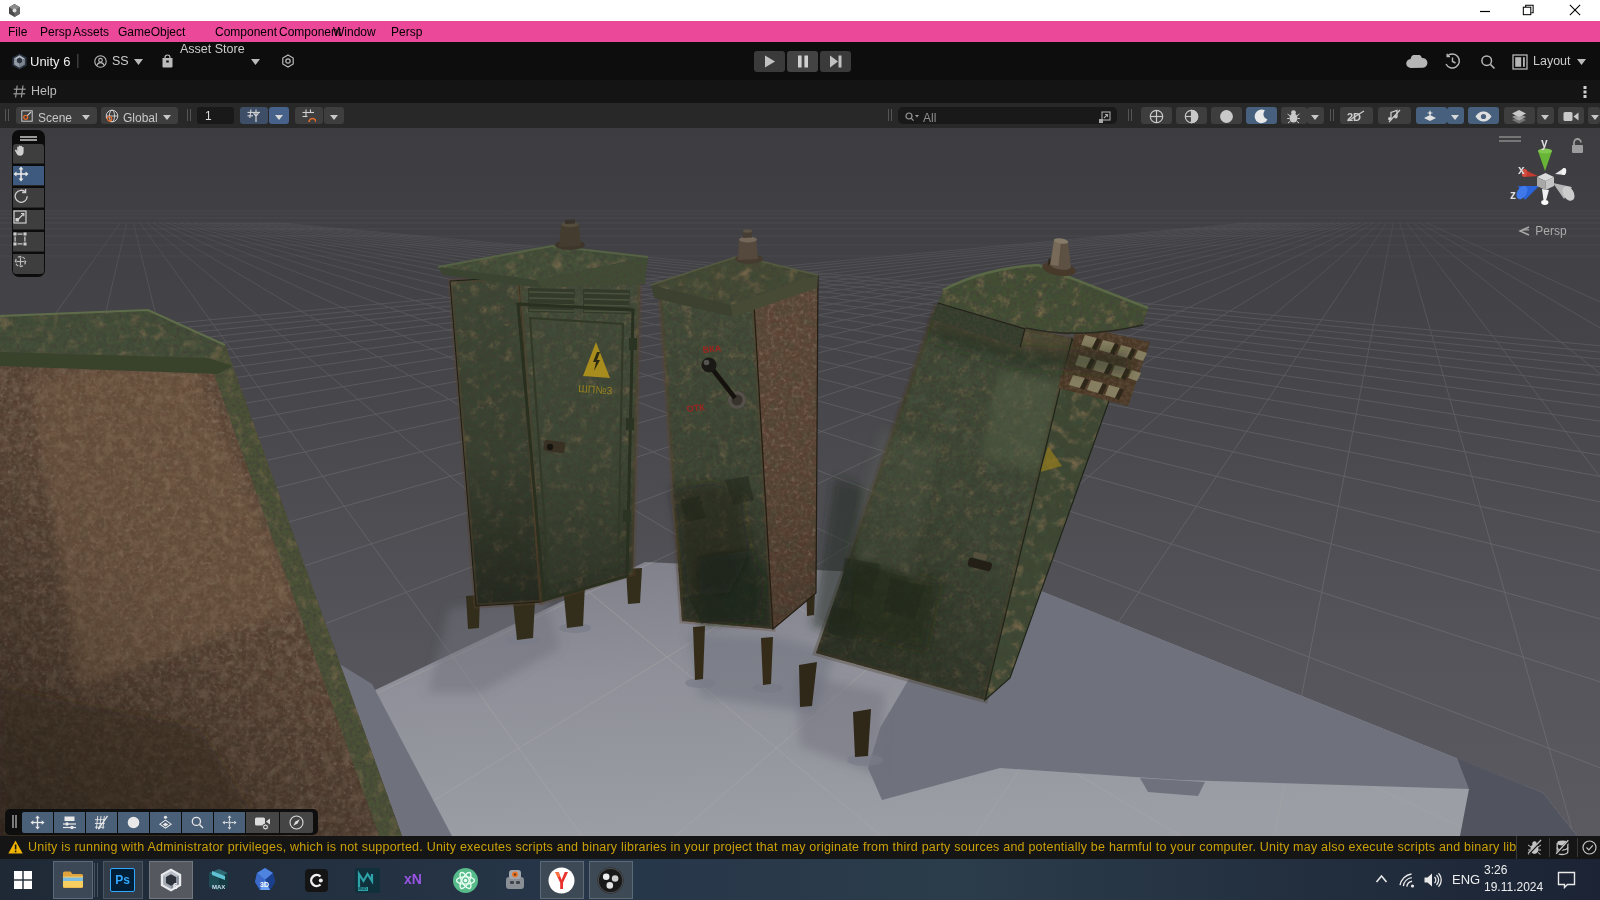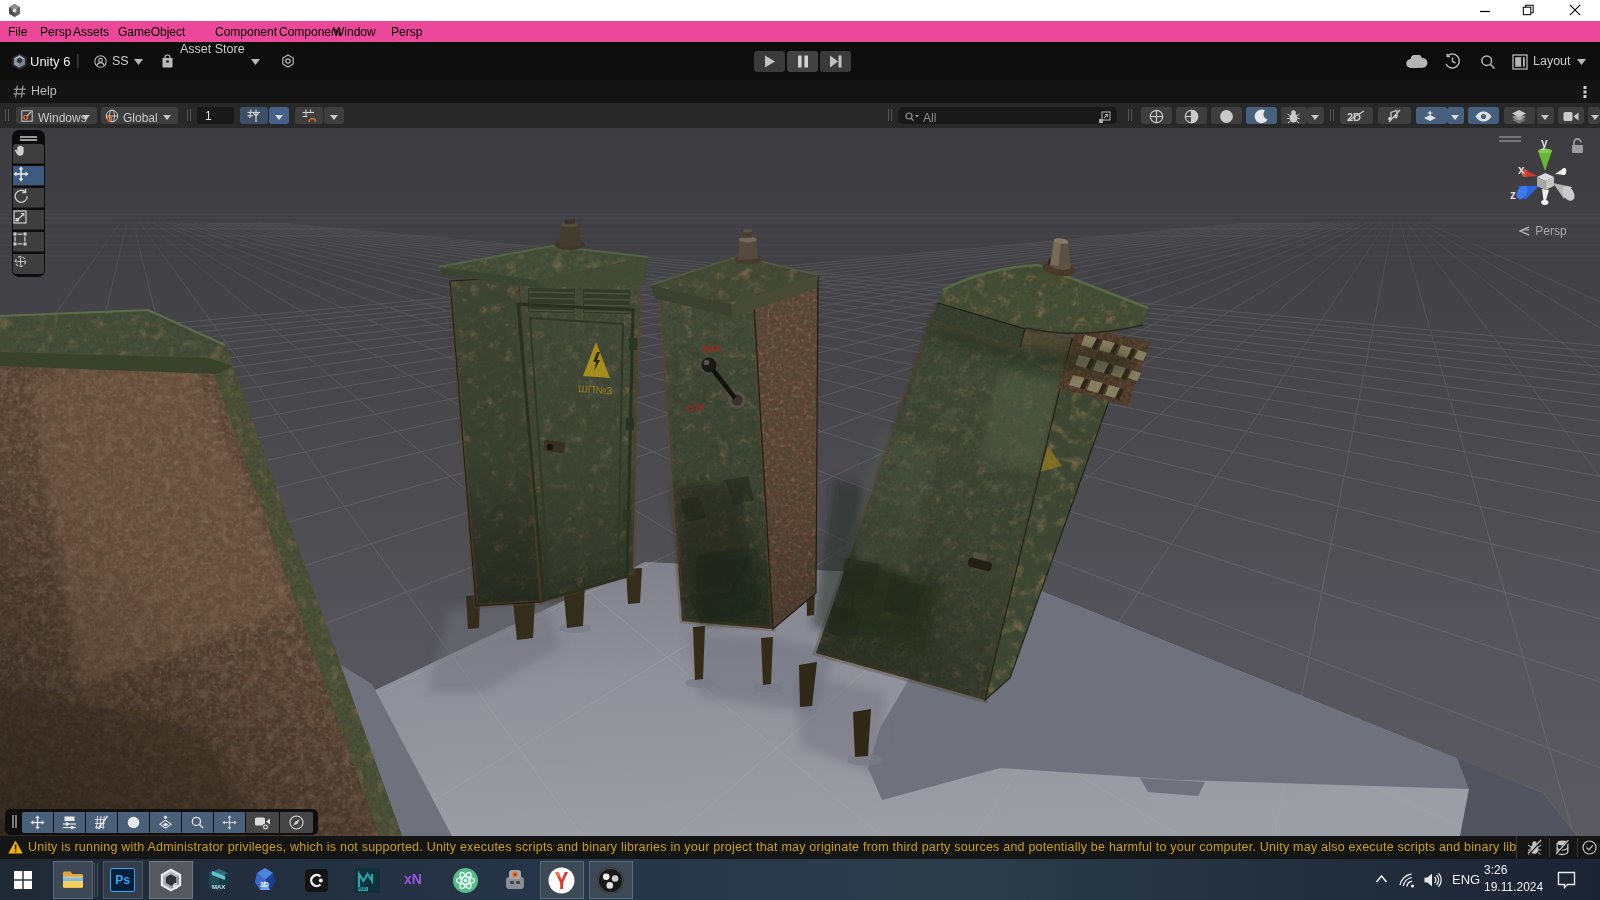--- a/index.html
+++ b/index.html
@@ -139,21 +139,21 @@
 </div>
 
 <div class="scenebar">
  <div style="position:absolute;left:5px;top:6px" class="grip"></div>
  <div class="tseg" style="left:16px;width:81px"></div>
  <svg style="position:absolute;left:21px;top:7px" width="12" height="12" viewBox="0 0 12 12" fill="none">
       <rect x="0.8" y="0.8" width="10.4" height="10.4" stroke="#ccc"></rect>
       <circle cx="4.7" cy="7.3" r="2" stroke="#e06a2b" stroke-width="1.3"></circle>
       <line x1="6.3" y1="5.7" x2="10" y2="2" stroke="#ccc" stroke-width="1.2"></line>
     </svg>
- <span style="position:absolute;left:38px;top:8px;font-size:12px;color:#c8c8c8">Windows</span>
+ <span style="position:absolute;left:38px;top:8px;font-size:12px;color:#c8c8c8">Scene</span>
  <svg style="position:absolute;left:82px;top:12px" width="8" height="5" viewBox="0 0 8 5">
       <polygon points="0,0 8,0 4,5" fill="#c8c8c8"></polygon>
     </svg>
  <div class="tseg" style="left:101px;width:77px"></div>
  <svg style="position:absolute;left:105px;top:6px" width="14" height="14" viewBox="0 0 14 14" fill="none" stroke="#ccc">
       <circle cx="7" cy="7" r="5.8"></circle>
       <ellipse cx="7" cy="7" rx="2.6" ry="5.8"></ellipse>
       <line x1="1.2" y1="7" x2="12.8" y2="7"></line>
       <circle cx="4.6" cy="9.8" r="2.2" stroke="#e06a2b" stroke-width="1.3"></circle>
     </svg>

